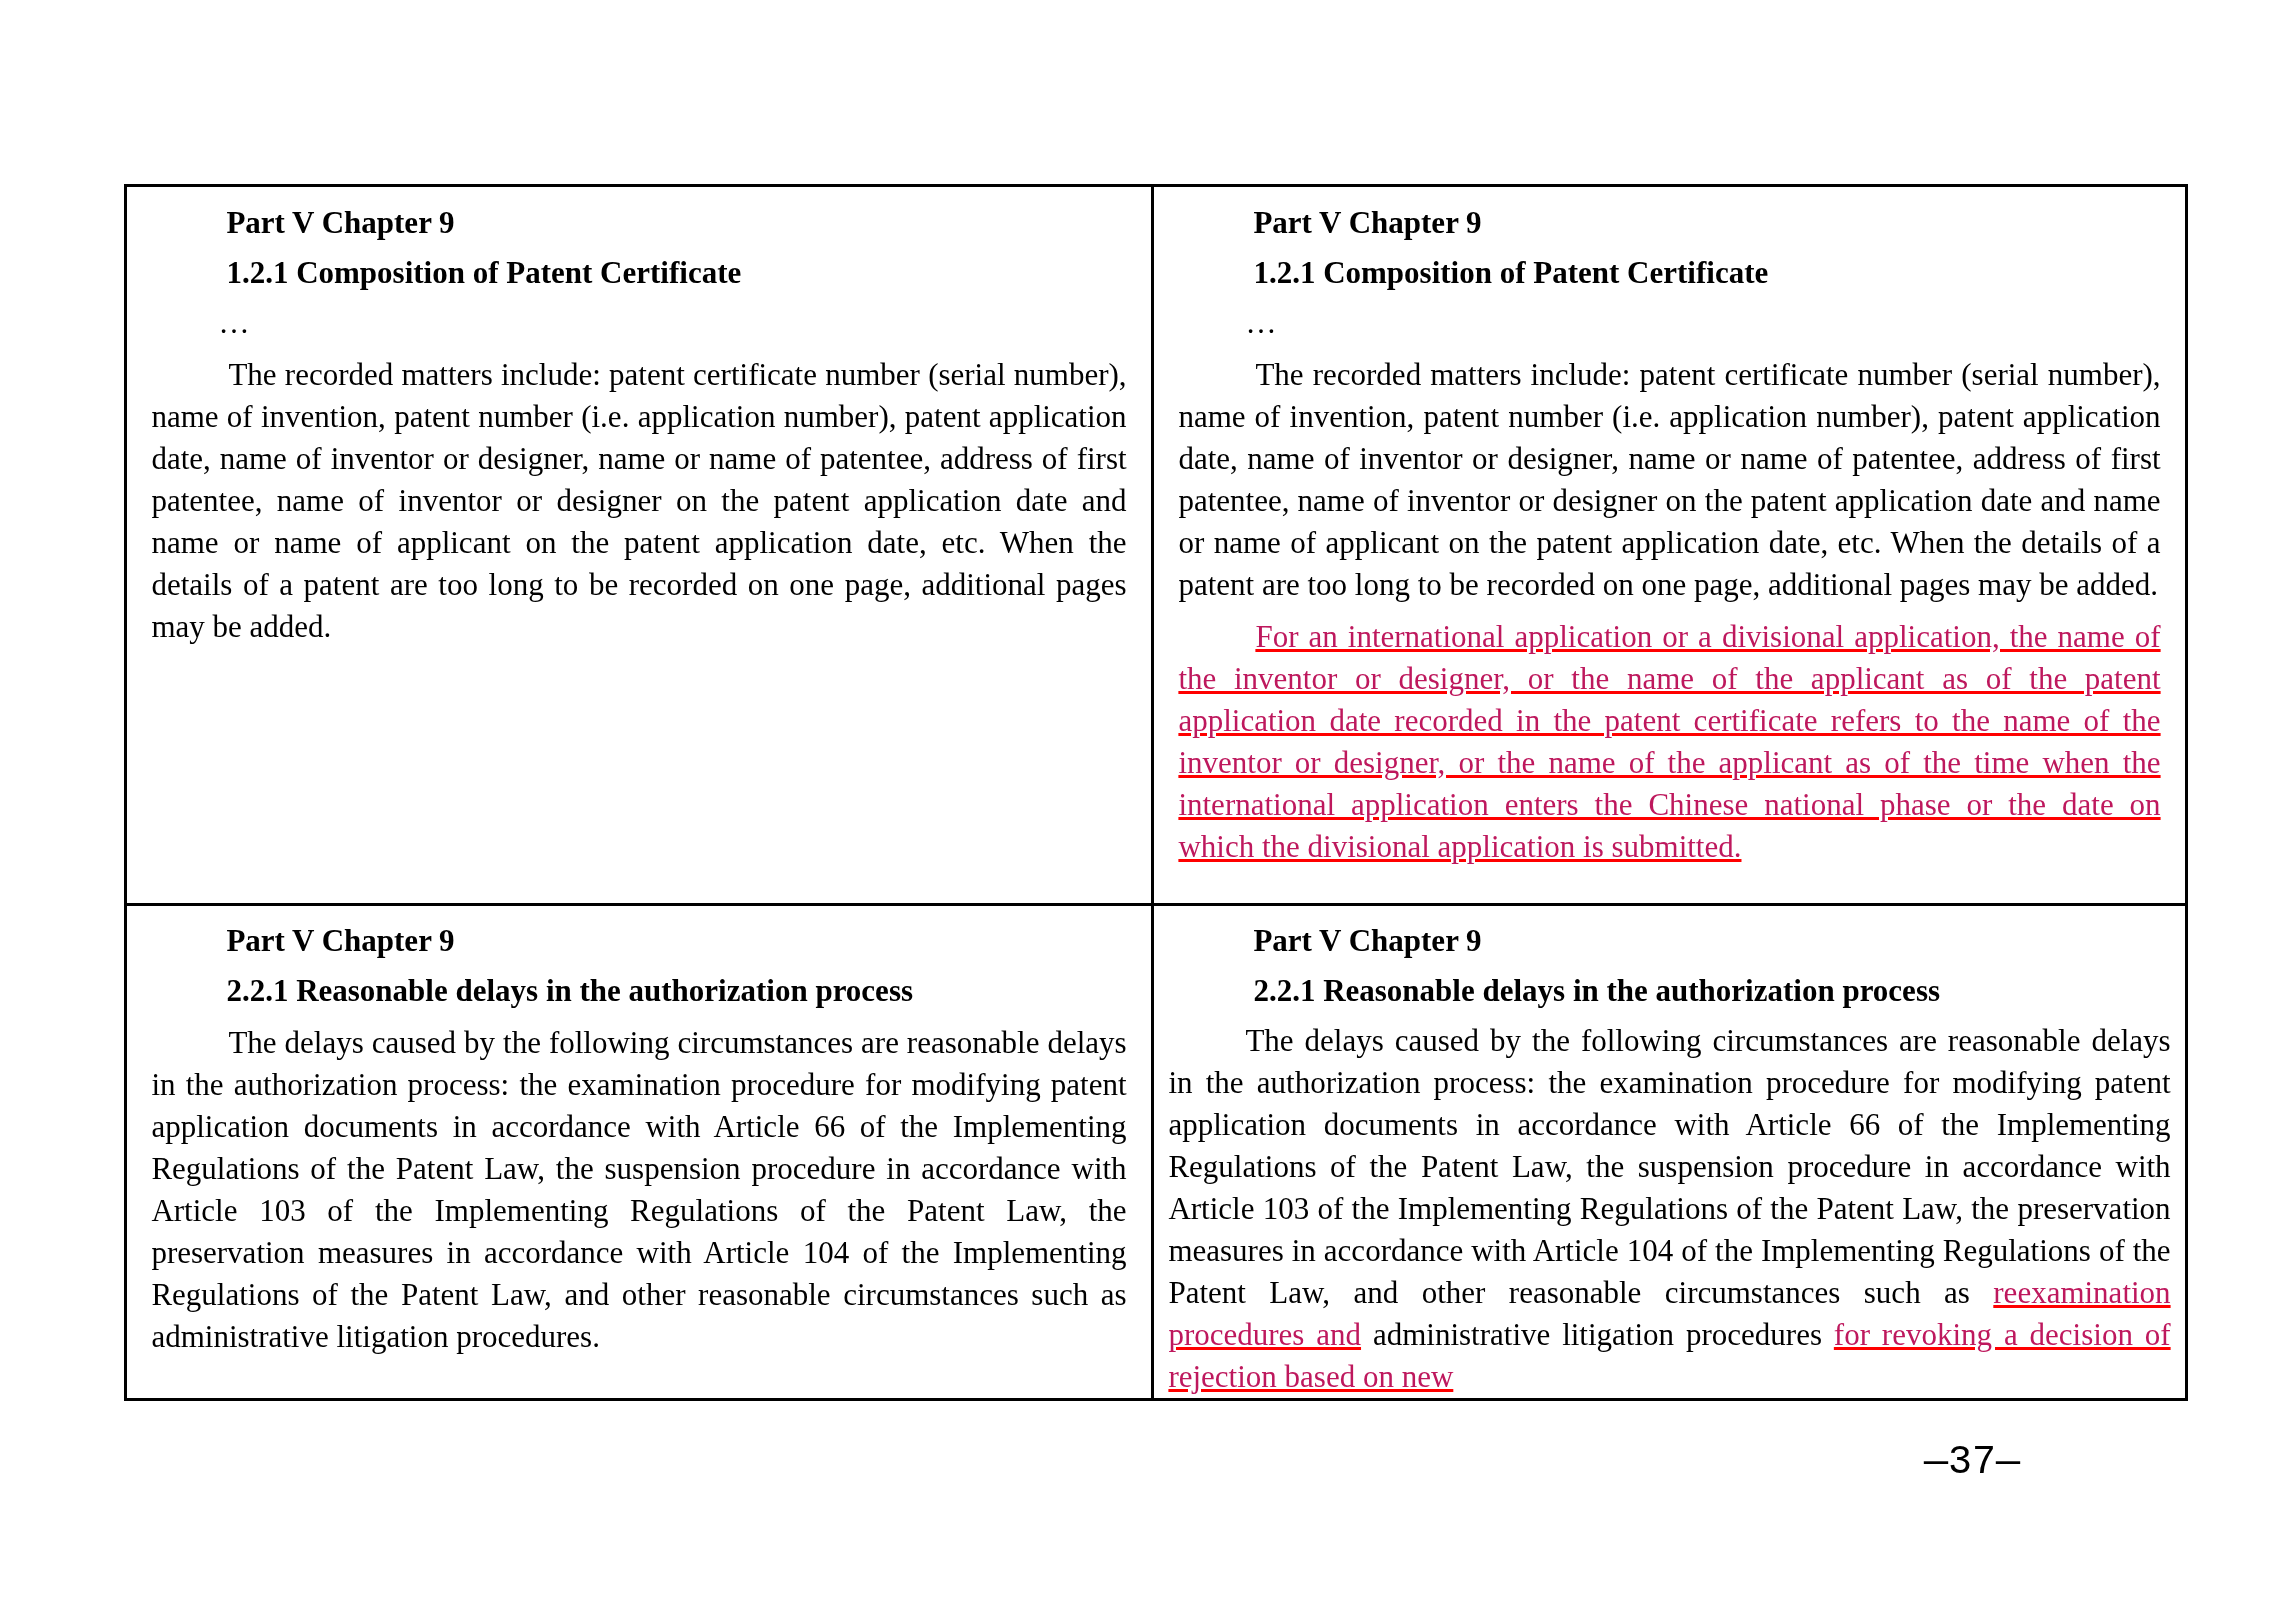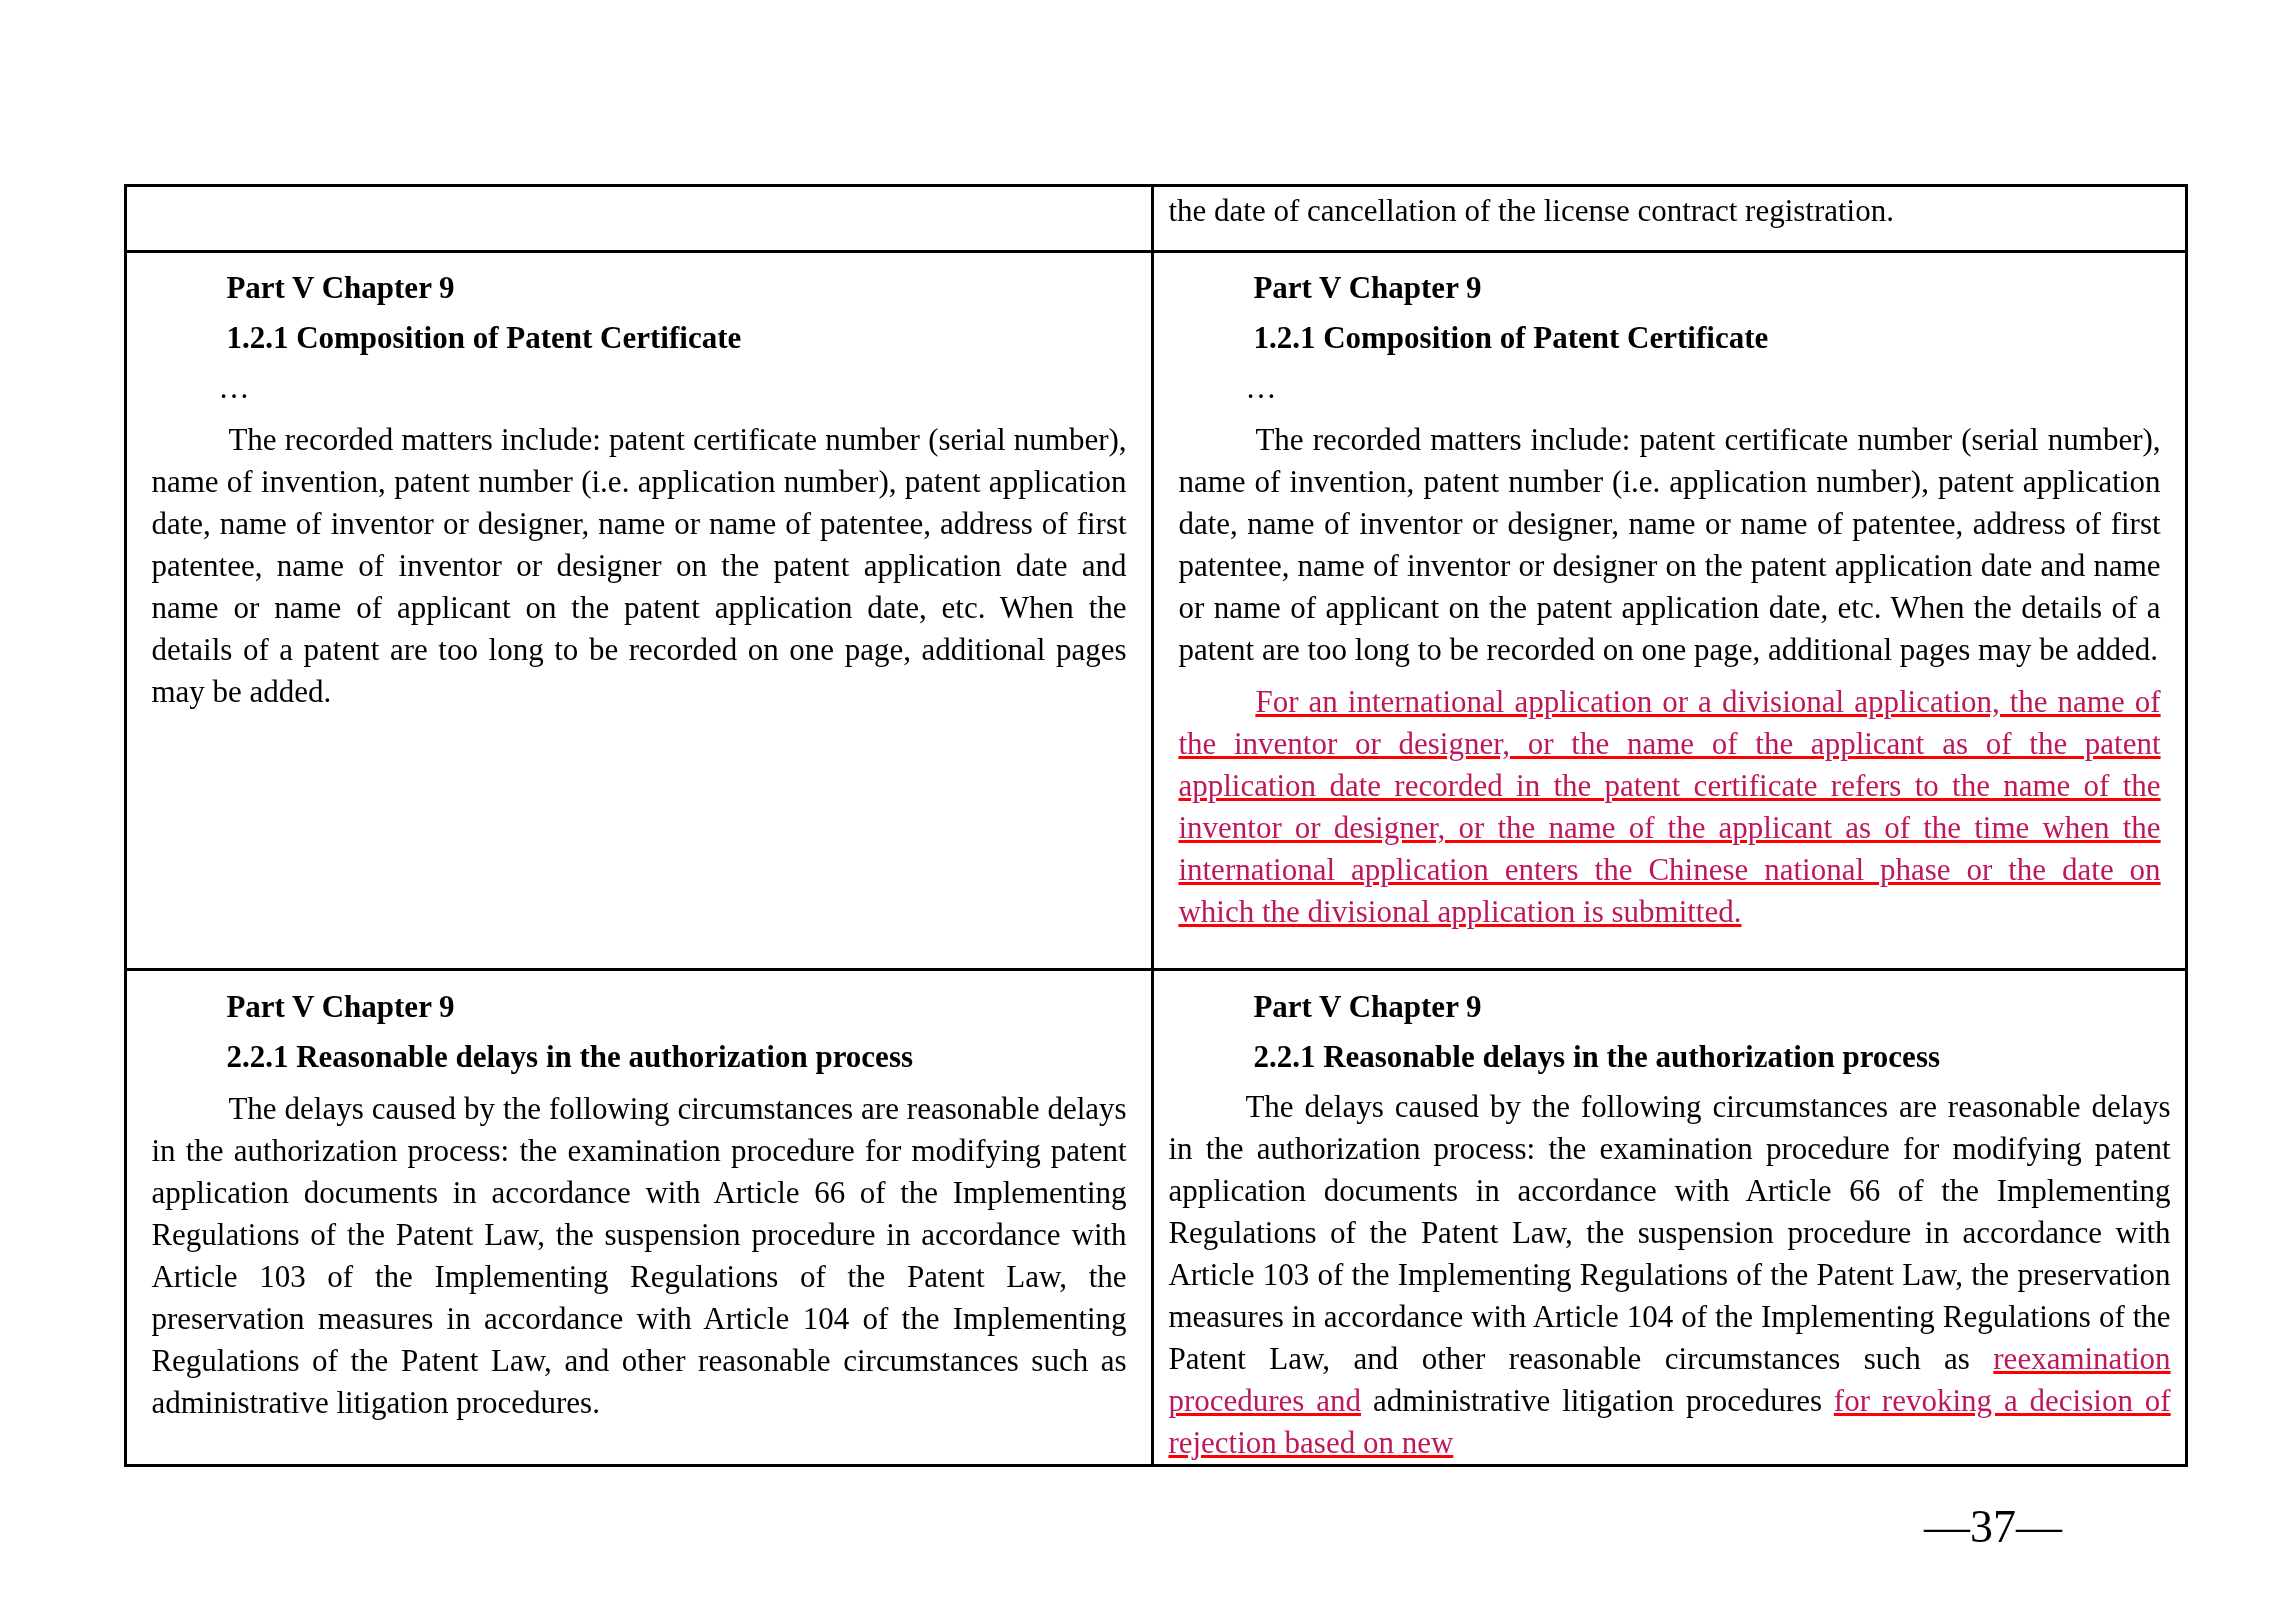--- a/index.html
+++ b/index.html
@@ -13,38 +13,32 @@
     .row-mid td { height: 709px; padding-top: 6.5px; }
     .row-bot td { height: 458px; padding-top: 6.5px; }
     .col-left { width: 1027px; }
     .col-right { width: 1034px; }
     .heading { font-weight: bold; text-indent: 77px; margin: 8px; }
     .ellipsis { text-indent: 77px; margin: 0; }
     .para { text-indent: 77px; text-align: justify; margin: 10px; }
     .para + .para { margin-top: 7.9px; }
     .added { color: #be185d; text-decoration: underline; text-decoration-color: #ff0000; }
     .mixed-para { text-indent: 77px; text-align: justify; margin: 0; }
-    .page-number { position: absolute; left: 1924px; top: 1500px; font-size: 46px;
-                   font-family: Liberation Serif, serif; }
+    .page-number { position: absolute; left: 1924px; top: 1440px; font-size: 40px;
+                   font-family: Liberation Mono, monospace; }
   </style>
 </head>
 <body>
 
 <table class="doc-table">
   <colgroup>
       <col class="col-left">
       <col class="col-right">
     </colgroup>
   <tbody>
-      <tr class="row-top">
-    <td></td>
-    <td>
-      <p class="ellipsis" style="text-indent:0">the date of cancellation of the license contract registration.</p>
-    </td>
-  </tr>
   <tr class="row-mid">
     <td>
       <p class="heading">Part V Chapter 9</p>
       <p class="heading">1.2.1 Composition of Patent Certificate</p>
       <p class="ellipsis">…</p>
       <p class="para">The recorded matters include: patent certificate number (serial number), name of invention, patent number (i.e. application number), patent application date, name of inventor or designer, name or name of patentee, address of first patentee, name of inventor or designer on the patent application date and name or name of applicant on the patent application date, etc. When the details of a patent are too long to be recorded on one page, additional pages may be added.</p>
     </td>
     <td>
       <p class="heading">Part V Chapter 9</p>
       <p class="heading">1.2.1 Composition of Patent Certificate</p>

